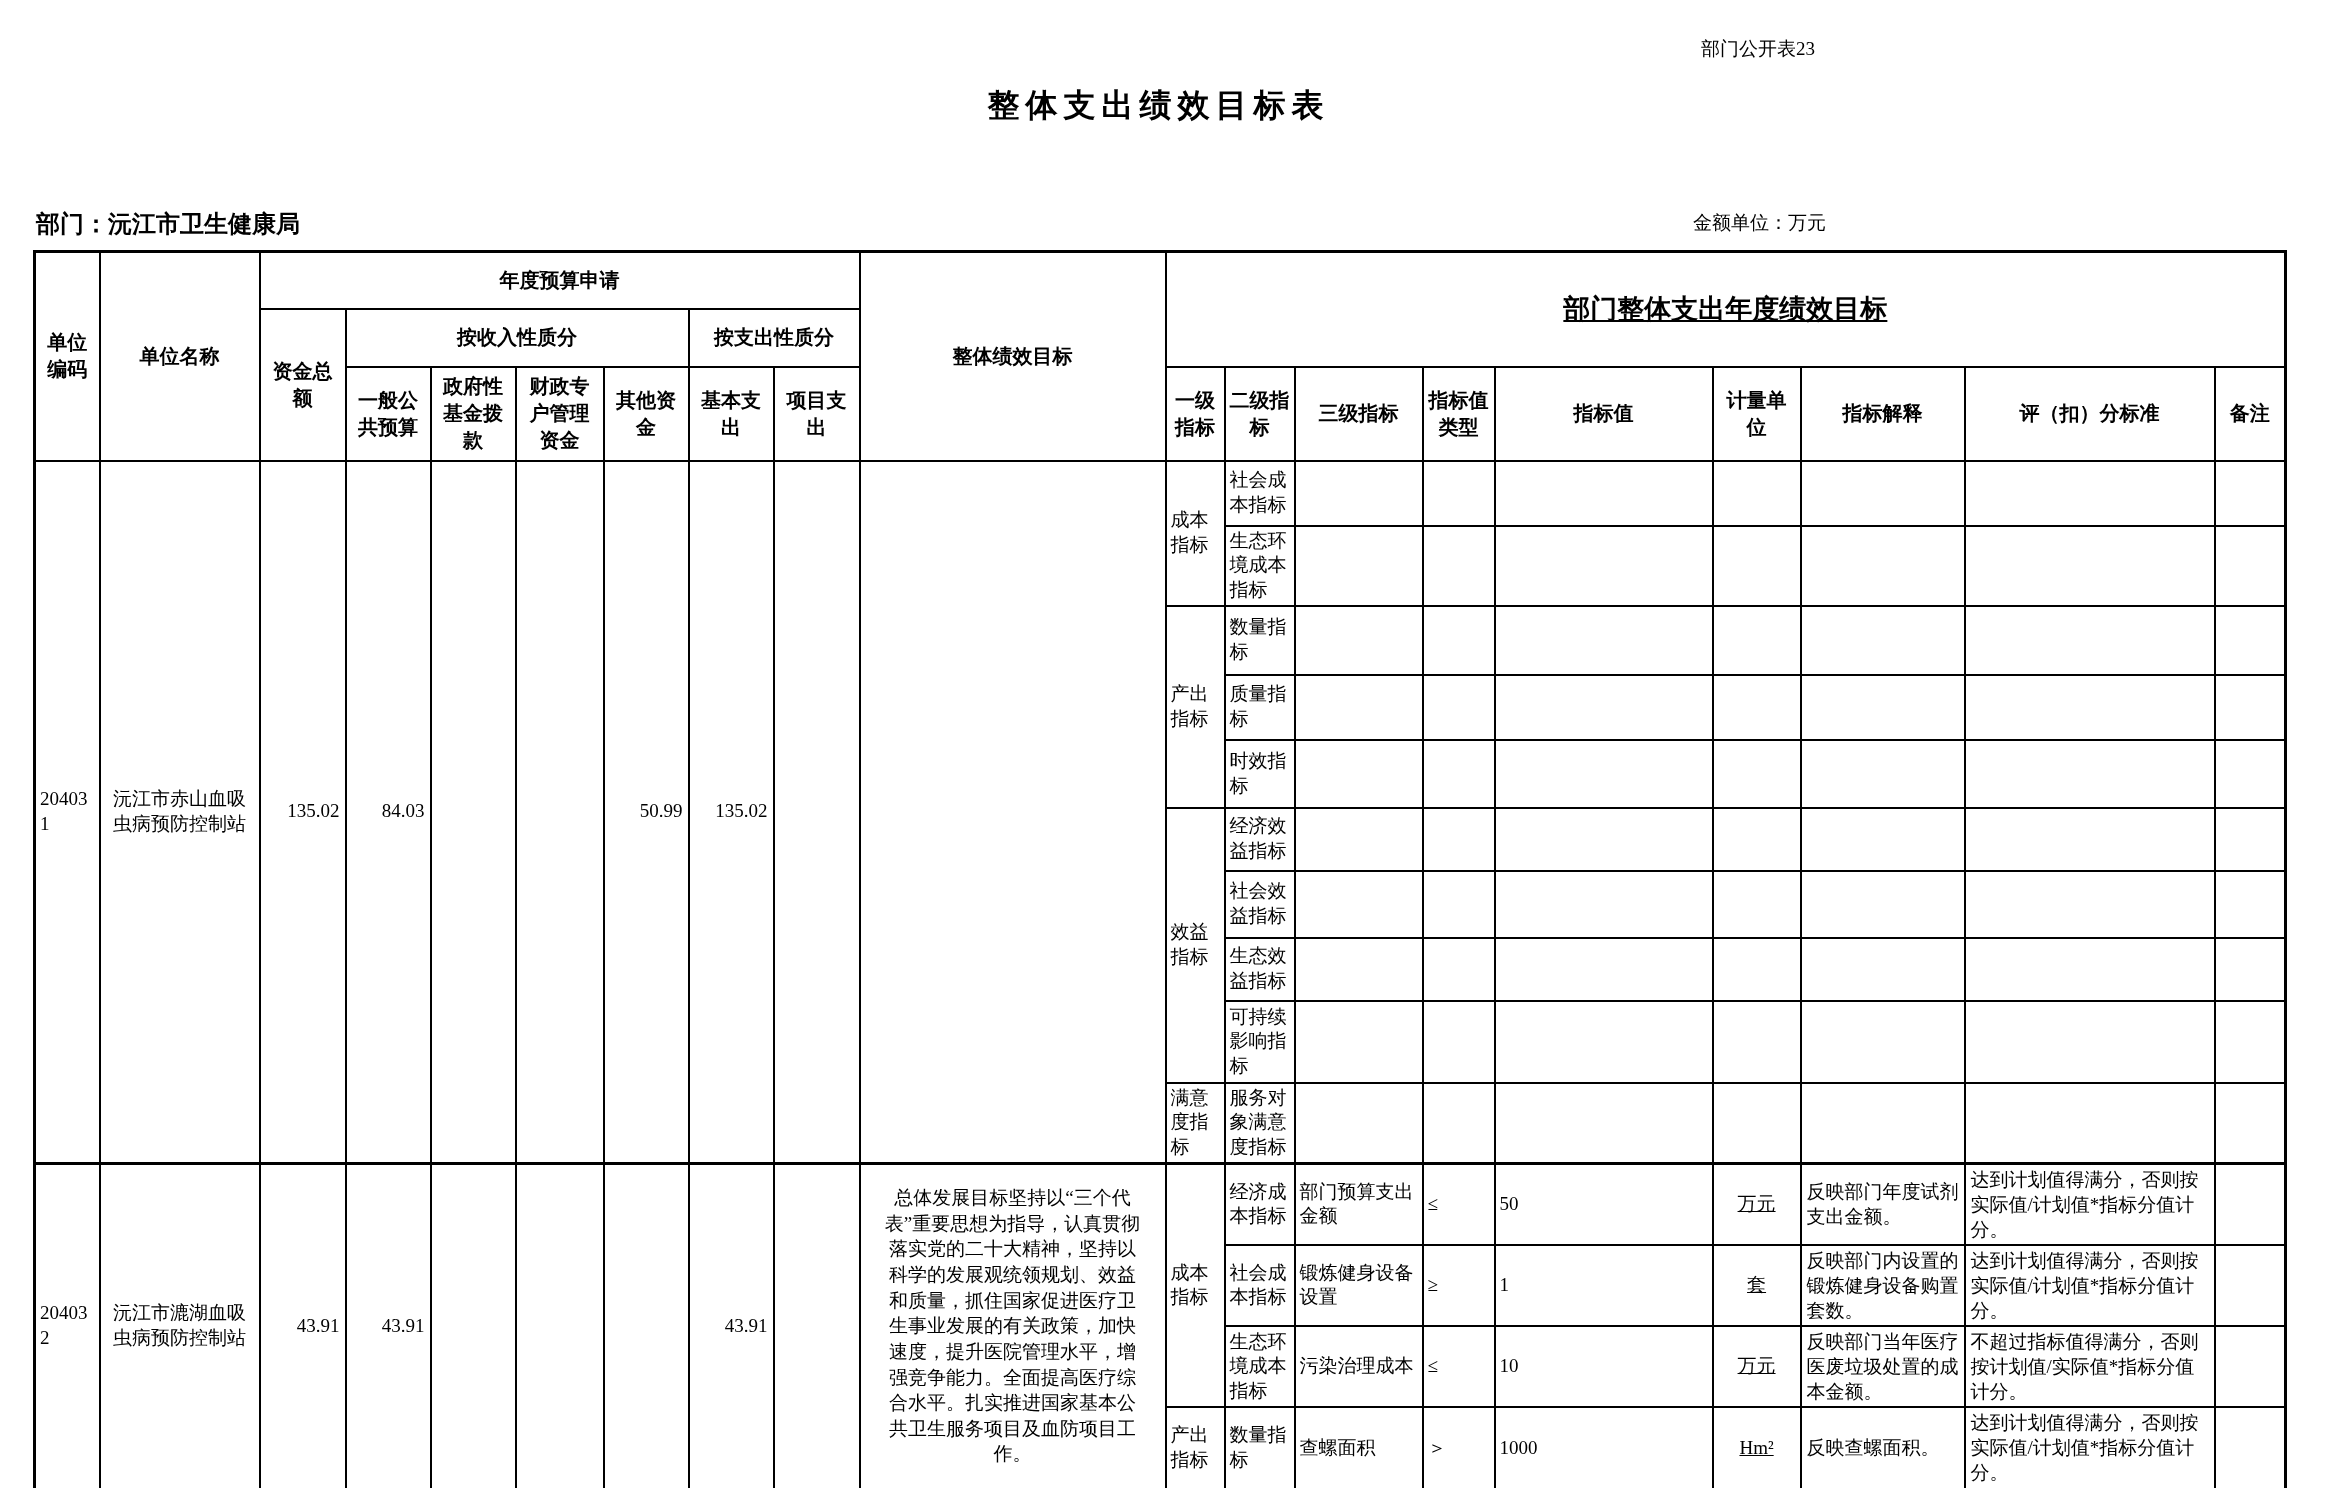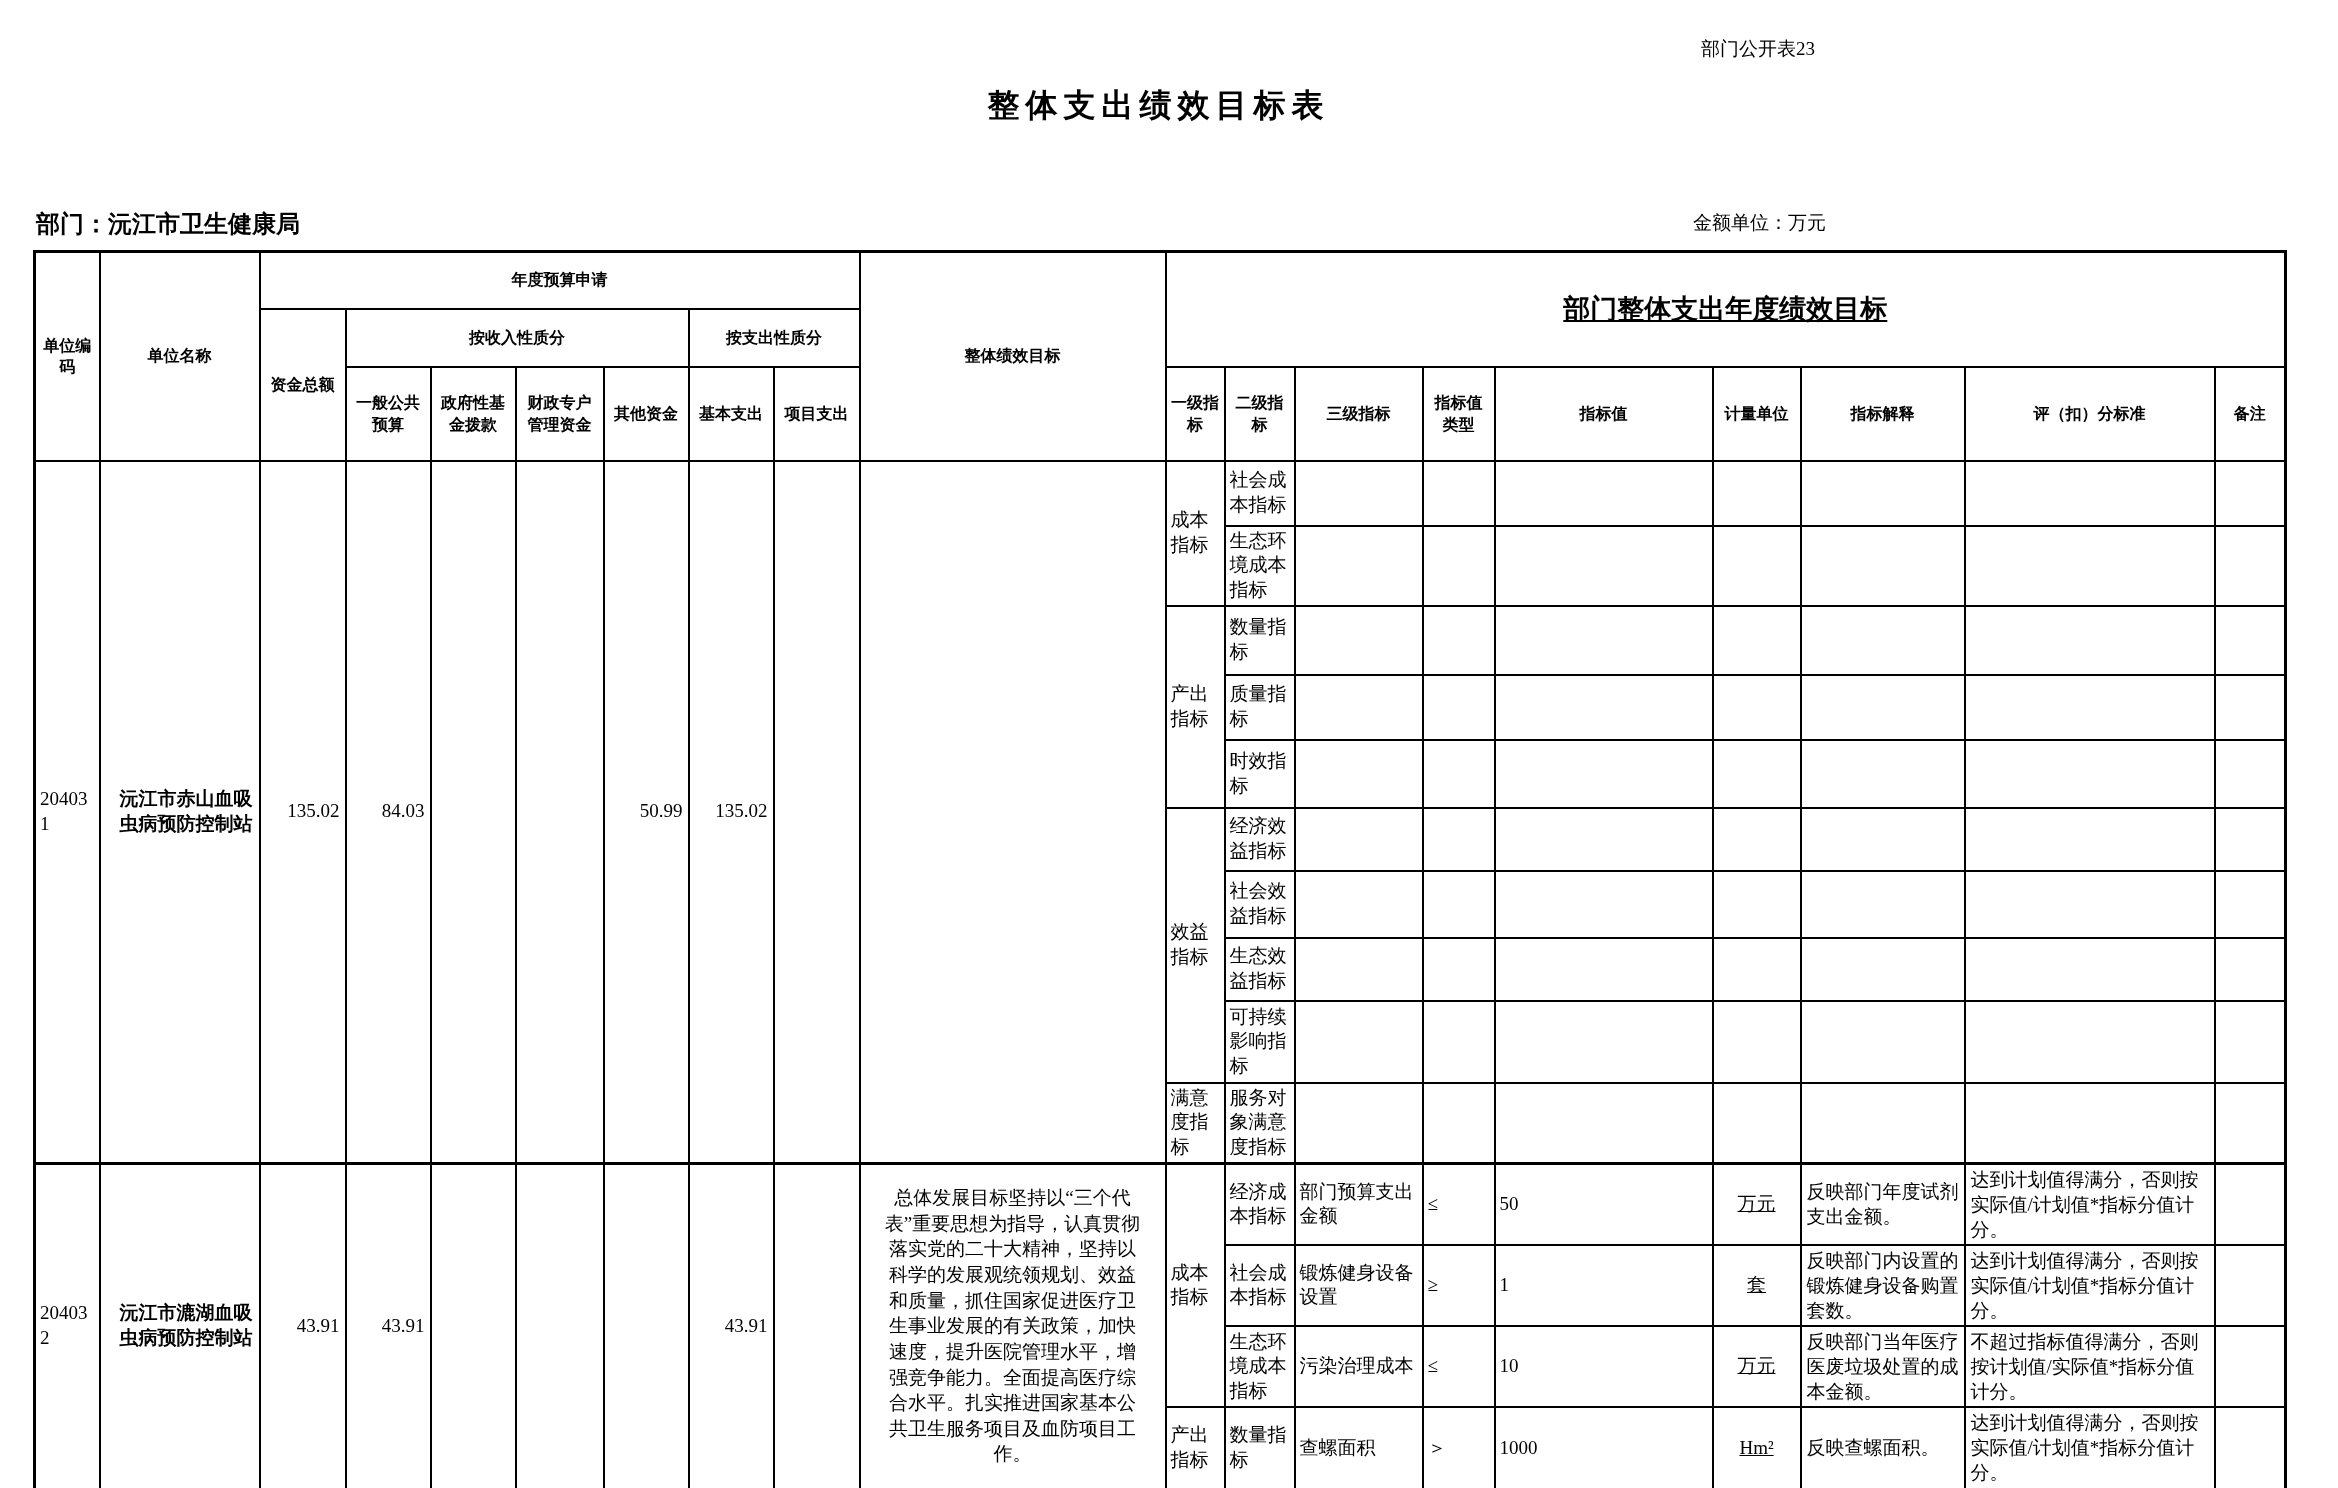--- a/index.html
+++ b/index.html
@@ -27,24 +27,24 @@
   }
   .grid th,.grid td{
     border:2px solid #000;
     padding:2px 4px;
     vertical-align:middle;
     overflow:hidden;
     line-height:1.3;
     font-weight:normal;
     word-break:break-all;
   }
-  .grid th{font-weight:bold;text-align:center;font-size:16px;line-height:1.35;}
+  .grid th{font-weight:bold;text-align:center;font-size:20px;line-height:1.35;}
   th.h-big{font-size:27px;text-decoration:underline;}
   td.code{text-align:left;}
-  td.name{text-align:right;padding:2px 6px;font-weight:bold;}
+  td.name{text-align:center;padding:2px 6px;}
   td.num{text-align:right;padding-right:5px;}
   td.target{text-align:center;vertical-align:middle;padding:4px 24px;line-height:1.35;}
   td.l1,td.l2,td.l3,td.vt,td.vv{text-align:left;}
   td.cu{text-align:center;text-decoration:underline;}
   td.ex,td.sc{text-align:left;padding:2px 5px;line-height:1.32;}
   tr.group-sep td{border-top:3px solid #000;}
 </style>
 </head>
 <body>
 

